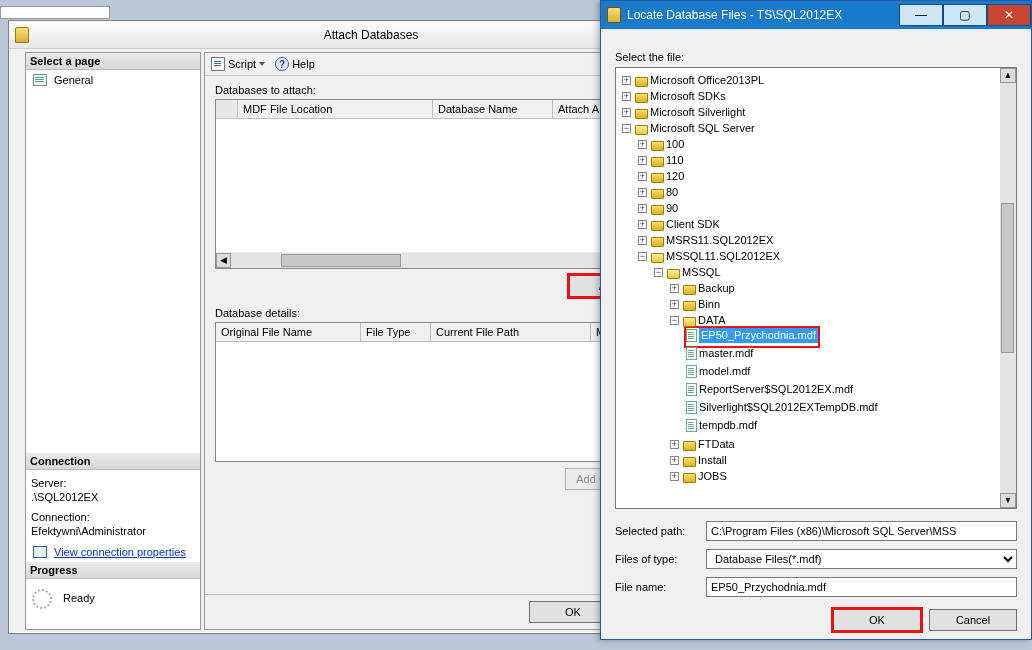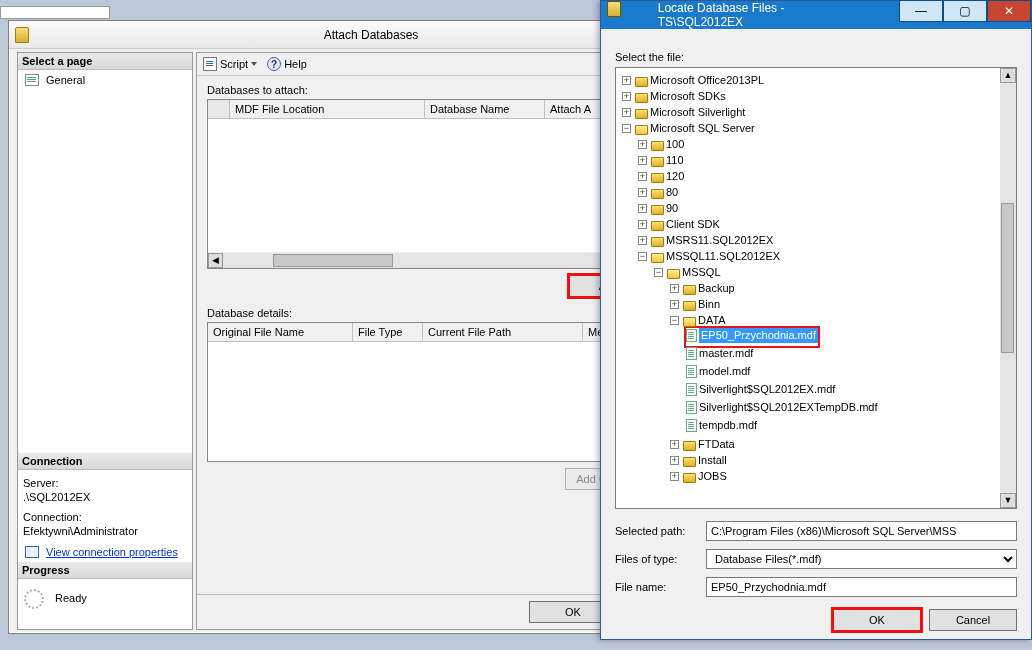--- a/index.html
+++ b/index.html
@@ -44,21 +44,21 @@
   .db-icon {
     position:absolute; left:6px; top:6px;
     width:14px; height:16px;
     background: linear-gradient(#f7e07a,#d8b030);
     border:1px solid #a07c10;
     border-radius:2px 2px 0 0;
   }
   .attach-body { display:flex; height: calc(100% - 28px); }
   .left-pane {
     width:176px; background:#fff;
-    margin:3px 0 3px 8px;
+    margin:3px 0 3px 16px;
     border:1px solid #999;
     display:flex; flex-direction:column;
     font-size:11px;
   }
   .lp-section-hdr {
     background: linear-gradient(#eaeaea,#d8d8d8);
     padding:2px 4px; font-weight:bold;
     border-bottom:1px solid #bbb;
   }
   .lp-section-body { padding:3px 5px; flex:0 0 auto; }
@@ -124,23 +124,22 @@
   .locate-win {
     position:absolute;
     top:0px; left:600px;
     width:432px; height:640px;
     background:#f0f0f0;
     border:1px solid #2a5a9e;
     box-shadow: -2px 0 6px rgba(0,0,0,0.3);
   }
   .loc-title {
     height:28px; background:#1979ca; color:#fff;
-    display:flex; align-items:flex-start; padding-left:6px;
+    display:flex; align-items:center; padding-left:6px;
     font-size:12px;
-    gap:31px;
   }
   .loc-title .db-icon2 {
     width:14px;height:16px;background:linear-gradient(#f7e07a,#d8b030);border:1px solid #705800;border-radius:2px 2px 0 0;margin-right:6px;
   }
   .win-ctrl { margin-left:auto; display:flex; }
   .wc { width:44px; height:22px; border:1px solid #0a4d8c; background:#3b8fd4; color:#fff; text-align:center; line-height:20px; font-size:12px; margin-top:-1px;}
   .wc.min { background:#cfe6f7; color:#000;}
   .wc.max { background:#cfe6f7; color:#000;}
   .wc.close { background:#c74632; color:#fff;}
 
@@ -382,21 +381,21 @@
                           <li><span class="t-row">
                                 <span class="file-ico"></span> 
                                 <span>master.mdf</span>
                               </span></li>
                           <li><span class="t-row">
                                 <span class="file-ico"></span> 
                                 <span>model.mdf</span>
                               </span></li>
                           <li><span class="t-row">
                                 <span class="file-ico"></span> 
-                                <span>Silverlight$SQL2012EX.mdf</span>
+                                <span>ReportServer$SQL2012EX.mdf</span>
                               </span></li>
                           <li><span class="t-row">
                                 <span class="file-ico"></span> 
                                 <span>Silverlight$SQL2012EXTempDB.mdf</span>
                               </span></li>
                           <li><span class="t-row">
                                 <span class="file-ico"></span> 
                                 <span>tempdb.mdf</span>
                               </span></li>
                         </ul>

